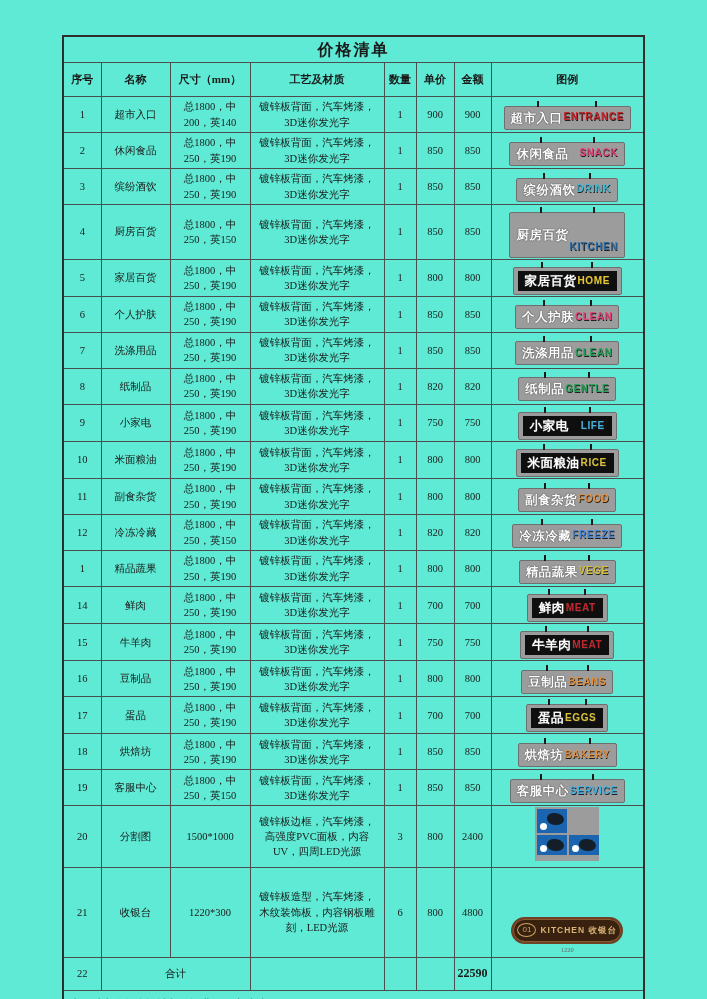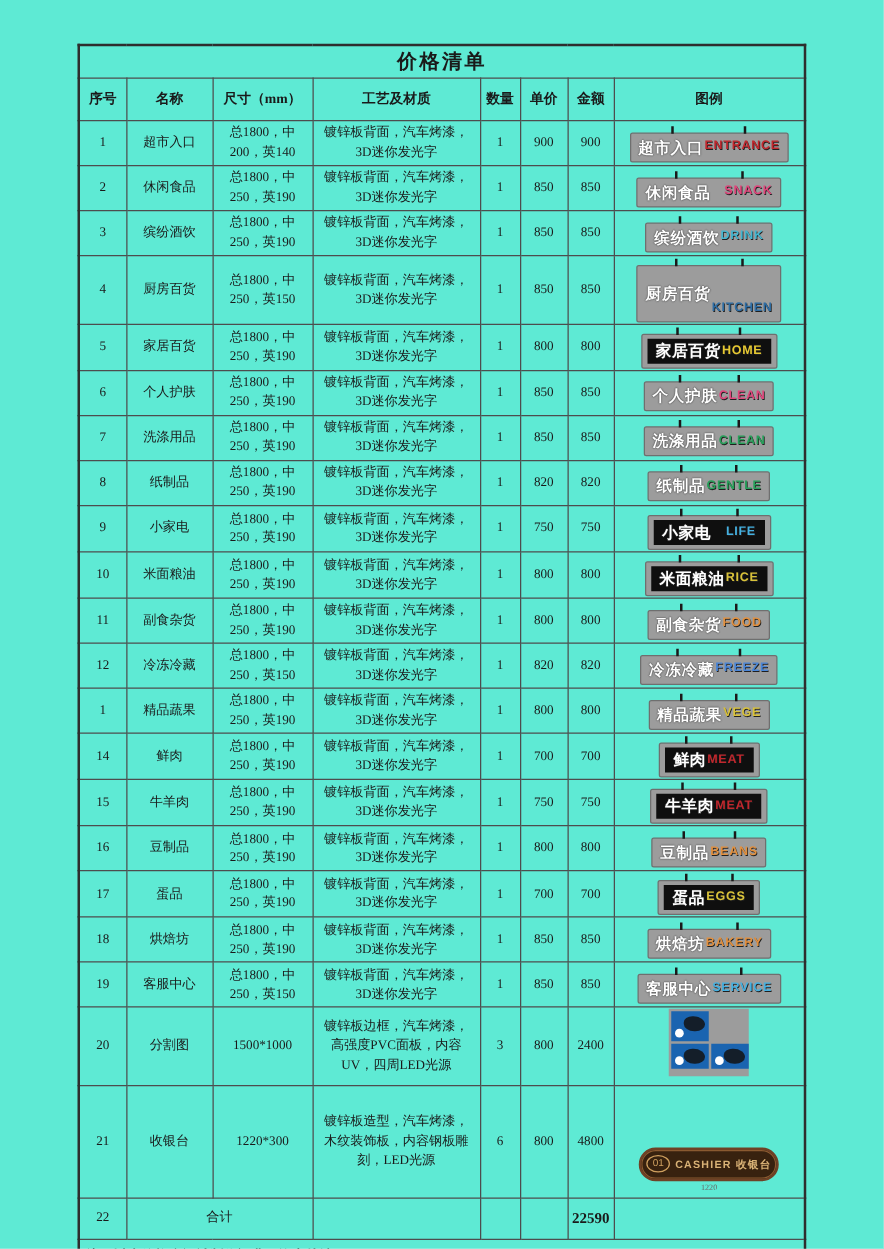--- a/index.html
+++ b/index.html
@@ -388,21 +388,21 @@
         <tr class="item tall">
           <td>21</td>
           <td>收银台</td>
           <td>1220*300</td>
           <td class="craft">镀锌板造型，汽车烤漆，木纹装饰板，内容钢板雕刻，LED光源</td>
           <td>6</td>
           <td>800</td>
           <td>4800</td>
           <td class="legend-cell"><div class="cashier"><div class="pill">
                 <span class="badge">01</span>
-                <span class="label">CASHIER 收银台</span>
+                <span class="label">KITCHEN 收银台</span>
               </div><div class="dim">1220</div></div></td>
         </tr>
       </tbody>
     <tbody>
       <tr class="total-row">
         <td>22</td>
         <td colspan="2">合计</td>
         <td></td>
         <td></td>
         <td></td>

